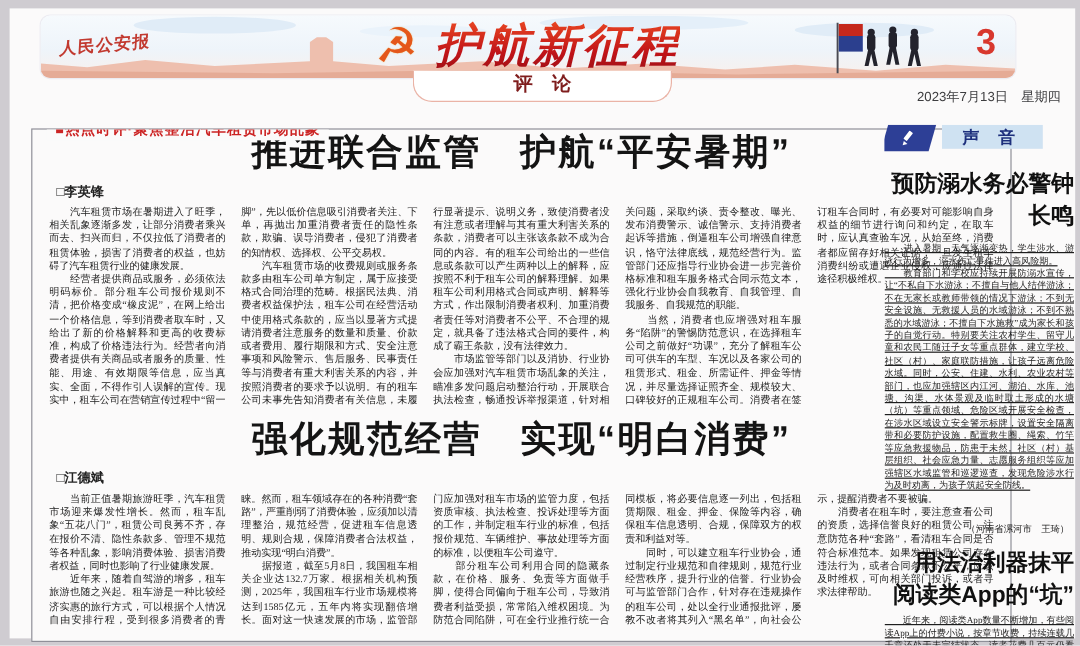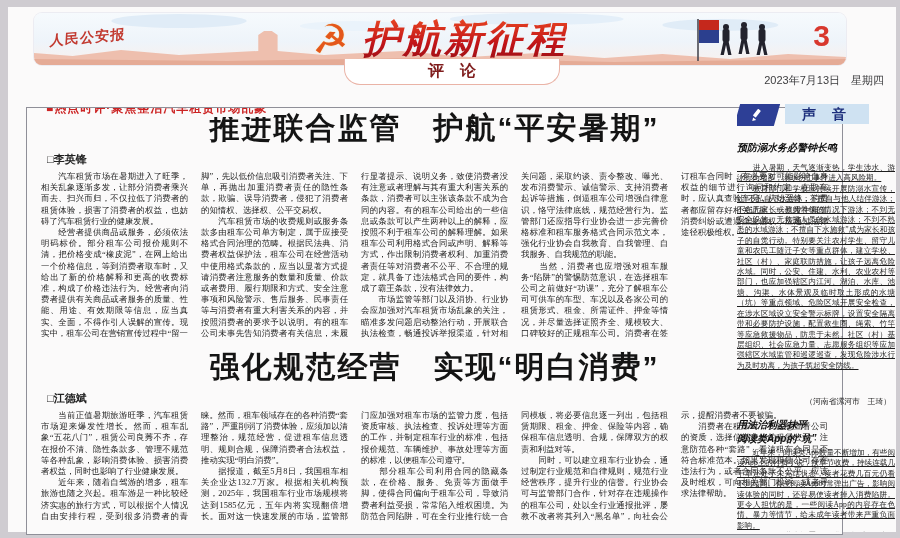--- a/index.html
+++ b/index.html
@@ -105,23 +105,23 @@
     display:flex;align-items:center;justify-content:center;
   }
   .voice-icon svg{transform:skewX(16deg);}
   .voice-bar{
     width:84px;height:20px;background:#cfe2f2;margin-left:8px;
     font-family:"Liberation Sans","DejaVu Sans",sans-serif;
     font-weight:700;font-size:14px;color:#1d2f7c;line-height:20px;
     text-align:center;letter-spacing:6px;
   }
   .sb-title{
-    text-align:left;font-family:"Liberation Sans","DejaVu Sans",sans-serif;
-    font-weight:700;font-size:10px;color:#101010;margin:13px 0 8px;
-    white-space:pre-wrap;line-height:1.4;font-style:italic;
+    text-align:right;font-family:"Liberation Sans","DejaVu Sans",sans-serif;
+    font-weight:700;font-size:19px;color:#101010;margin:13px 0 8px;
+    white-space:pre-wrap;line-height:1.4;
   }
   .sb-title.second{margin-top:10px;margin-bottom:2px;}
   .sb-body{
     font-size:7.6px;line-height:10.4px;text-align:justify;
     white-space:pre-wrap;color:#1e1e1e;overflow:hidden;text-decoration:underline;
   }
   .sb-body.a{height:230px;}
   .sb-body.b{height:84px;}
   .sb-attr{
     text-align:right;font-size:7.8px;color:#1e1e1e;

